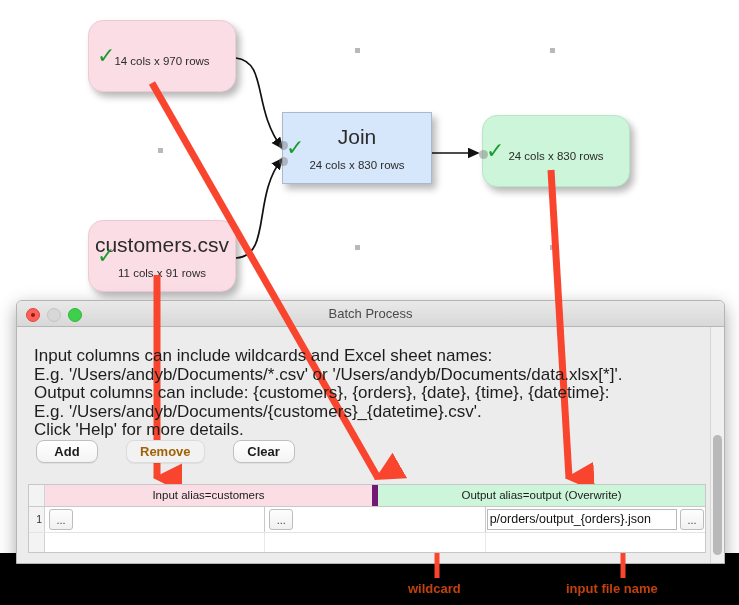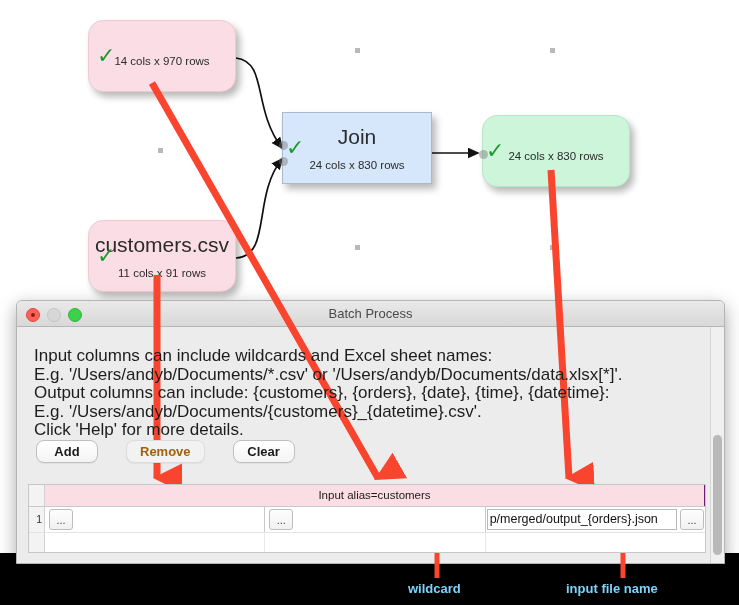--- a/index.html
+++ b/index.html
@@ -95,21 +95,21 @@
     position:absolute;left:28px;top:484px;width:678px;height:69px;
     background:#ffffff;border:1px solid #c7c7c7;overflow:hidden;
     box-sizing:border-box;
   }
   #thead{display:flex;height:21px;border-bottom:1px solid #c9c9c9;}
   .gutter{
     width:16px;min-width:16px;background:#f3f3f3;
     border-right:1px solid #d2d2d2;box-sizing:border-box;
   }
   .th{
-    flex:1;box-sizing:border-box;border-right:1px solid #701a75;
+    flex:1;box-sizing:border-box;border-right:6px solid #701a75;
     font-size:11.5px;color:#1b1b1b;text-align:center;line-height:21px;
     white-space:nowrap;overflow:hidden;
   }
   .th.pk{background:#fbdde6;}
   .th.gr{background:#ccf5d9;}
   .trow{display:flex;height:25px;align-items:stretch;}
   .rownum{
     width:16px;min-width:16px;background:#f3f3f3;border-right:1px solid #d2d2d2;
     font-size:10.5px;color:#333;text-align:right;padding-right:2px;
     box-sizing:border-box;line-height:25px;
@@ -141,21 +141,21 @@
   #vthumb{
     position:absolute;left:2px;top:108px;width:9px;height:120px;
     border-radius:5px;background:#b9b9b9;
   }
 
   
   #anno{position:absolute;left:0;top:0;width:739px;height:605px;pointer-events:none;}
 
   
   .blabel{
-    position:absolute;color:#7dd3fc;font-size:13px;font-weight:bold;
+    position:absolute;color:#c2410c;font-size:13px;font-weight:bold;
     white-space:nowrap;
   }
 </style>
 </head>
 <body>
 
 <div id="canvas">
 
   <div class="griddot" style="left:355px;top:48px;"></div>
   <div class="griddot" style="left:550px;top:48px;"></div>
@@ -228,32 +228,33 @@
 <div id="btnrow" style="position:absolute;z-index:5;">
   <div class="macbtn">Add</div>
   <div class="macbtn disabled">Remove</div>
   <div class="macbtn">Clear</div>
 </div>
 
 <div id="table" style="z-index:5;">
   <div id="thead">
     <div class="gutter"></div>
     <div class="th pk">Input alias=customers</div>
+    <div class="th gr" style="border-right:none;">Output alias=output (Overwrite)</div>
   </div>
 
   <div class="trow">
     <div class="rownum">1</div>
     <div class="cell">
       <div class="ell">...</div>
     </div>
     <div class="cell">
       <div class="ell">...</div>
     </div>
     <div class="cell" style="border-right:none;">
-      <div class="cellin">p/merged/output_{orders}.json</div>
+      <div class="cellin">p/orders/output_{orders}.json</div>
       <div class="ell">...</div>
     </div>
   </div>
 
   <div class="trow2">
     <div class="gutter"></div>
     <div class="c"></div>
     <div class="c"></div>
     <div class="c" style="border-right:none;"></div>
   </div>

